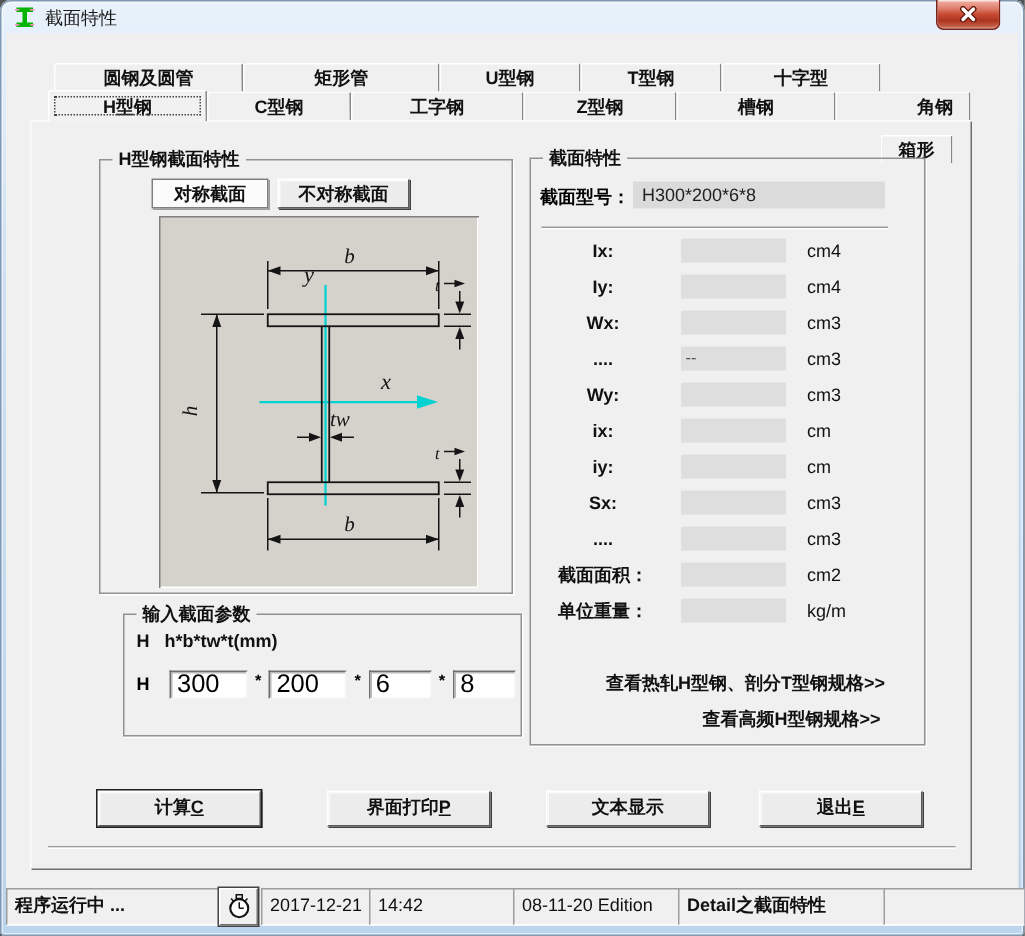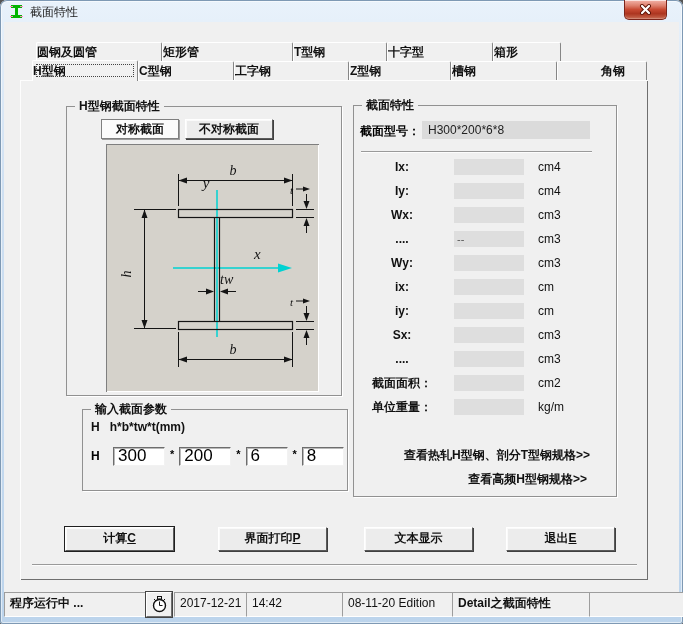--- a/index.html
+++ b/index.html
@@ -20,21 +20,21 @@
     box-shadow:inset 0 1px 0 rgba(255,255,255,.65), inset 0 -1px 1px rgba(255,255,255,.25);
     display:flex;align-items:center;justify-content:center;cursor:pointer;}
   
   .client{left:4px;top:22px;width:675px;height:595px;background:#f0f0f0;}
   
   .tabpage{left:20px;top:80px;width:628px;height:500px;background:#f0f0f0;
     box-shadow:inset 1px 1px 0 #fdfdfd, inset -1px -1px 0 #6f6f6f;}
   .tabrow{display:flex;}
   #tabrow1{left:36px;top:42px;height:19px;}
   #tabrow2{left:32px;top:61px;height:19px;}
-  .tab{box-sizing:border-box;height:19px;line-height:18px;text-align:left;
+  .tab{box-sizing:border-box;height:19px;line-height:18px;text-align:center;
     font-size:12px;font-weight:bold;color:#111;background:#f0f0f0;
     border-top:1px solid #fff;border-left:1px solid #fff;border-right:1px solid #868686;
     border-radius:2px 2px 0 0;cursor:pointer;white-space:nowrap;overflow:hidden;}
   .tab.selected{height:21px;margin-top:-1px;line-height:20px;position:relative;z-index:3;
     outline:1px dotted #444;outline-offset:-5px;background:#f1f1f1;}
   
   .group{border:1px solid #919191;box-shadow:1px 1px 0 #ffffff, inset 1px 1px 0 #ffffff00;}
   .glabel{position:absolute;top:-8px;left:8px;background:#f0f0f0;padding:0 4px;
     font-size:12px;font-weight:bold;color:#111;line-height:14px;white-space:nowrap;}
   #left-group{left:66px;top:106px;width:276px;height:290px;}
@@ -120,23 +120,24 @@
     </div>
   </div>
 
   <div class="abs client"></div>
 
   <div class="abs tabpage"></div>
 
   <div class="abs tabrow" id="tabrow1">
       <div class="tab" style="width: 126px;">圆钢及圆管</div>
       <div class="tab" style="width: 131px;">矩形管</div>
+      <div class="tab" style="width: 94px;">U型钢</div>
       <div class="tab" style="width: 94px;">T型钢</div>
       <div class="tab" style="width: 106px;">十字型</div>
-      <div class="tab" style="width: 68px;">箱形</div>
+      <div class="tab" style="width: 48px; margin-top: 48px;">箱形</div>
     </div>
   <div class="abs tabrow" id="tabrow2">
       <div class="tab selected" style="width: 106px;">H型钢</div>
       <div class="tab" style="width: 96px;">C型钢</div>
       <div class="tab" style="width: 115px;">工字钢</div>
       <div class="tab" style="width: 102px;">Z型钢</div>
       <div class="tab" style="width: 106px;">槽钢</div>
       <div class="tab" style="width: 90px; padding-left: 43px;">角钢</div>
     </div>
 

